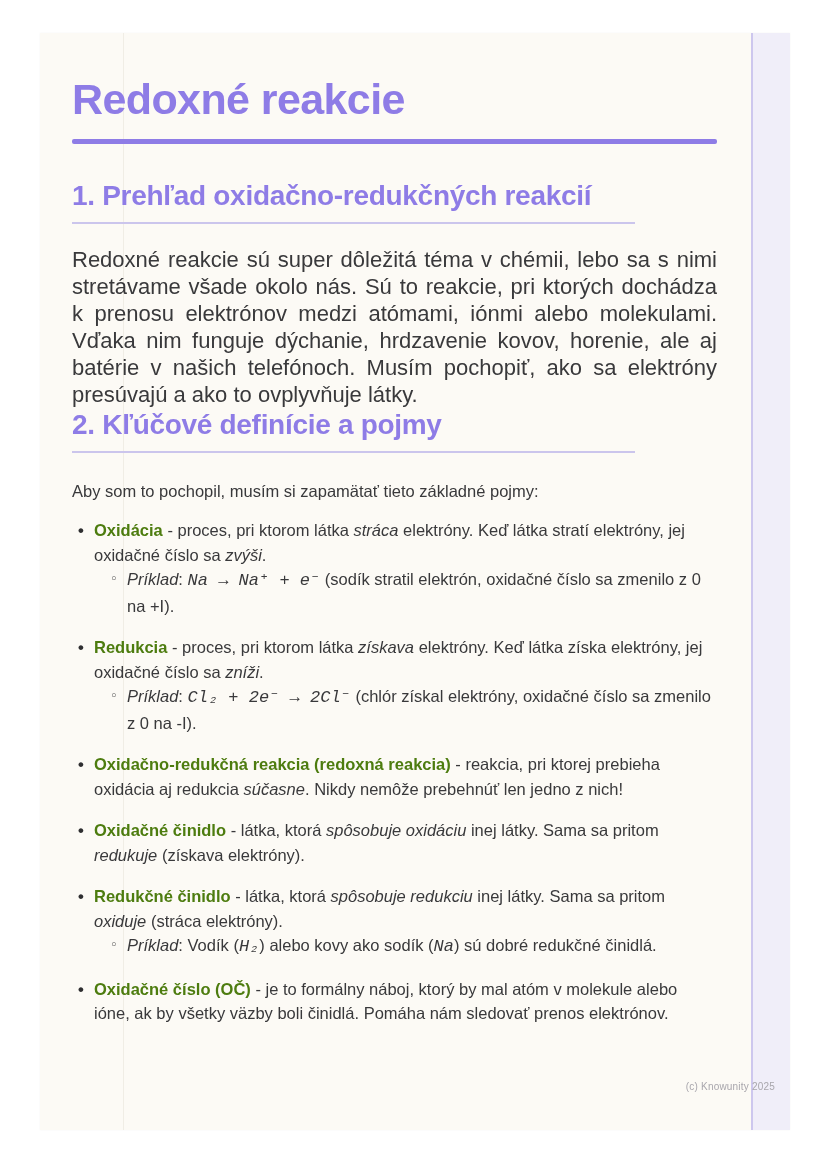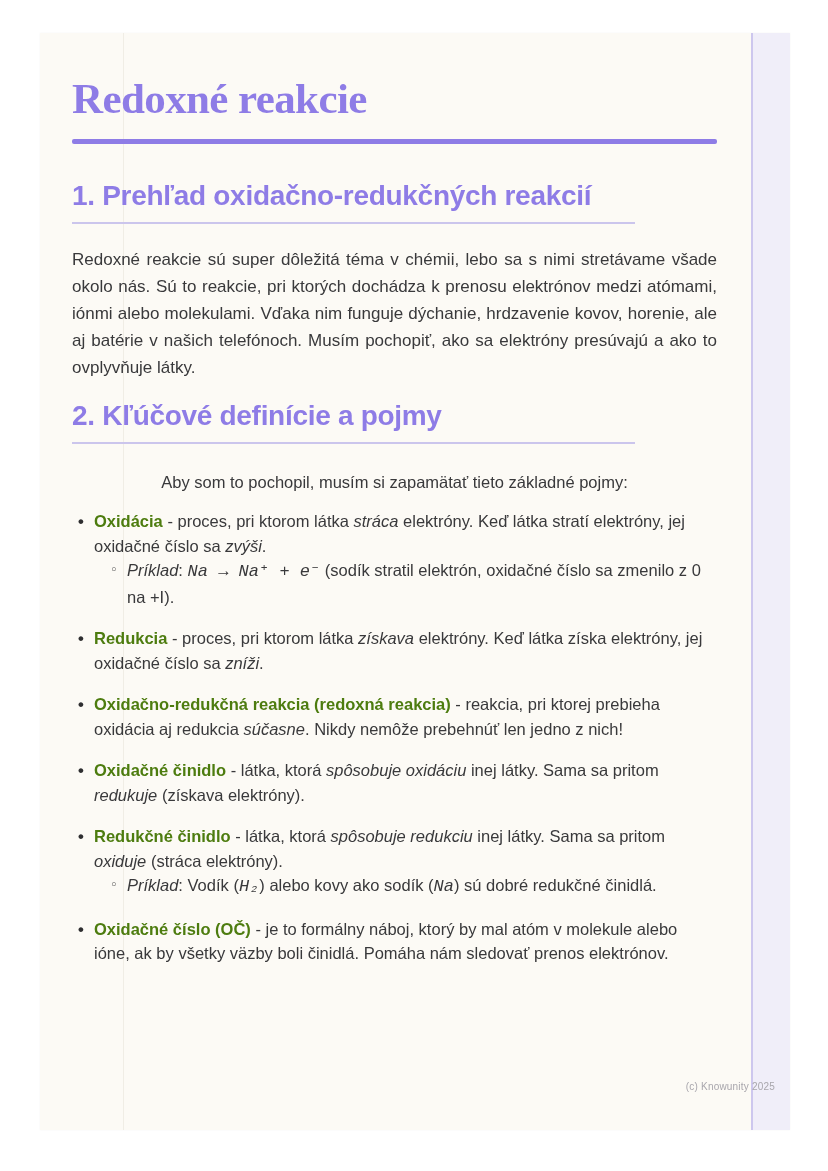--- a/index.html
+++ b/index.html
@@ -26,46 +26,45 @@
   }
   .content{
     position:absolute;left:32px;top:0;width:645px;
     color:#39393b;
   }
   h1{
     margin:42px 0 0 0;
     font-size:43px;line-height:48px;font-weight:700;
     letter-spacing:-0.6px;
     color:var(--accent,#8e7ce6);
-    font-family:Liberation Serif, serif;
   }
   .title-rule{
     margin-top:16px;height:5px;border-radius:2px;
     background:var(--accent,#8e7ce6);
   }
   h2{
     margin:36px 0 0 0;
     font-size:28px;line-height:32px;font-weight:700;
     letter-spacing:-0.3px;
     color:var(--accent,#8e7ce6);
   }
-  h2.second{margin-top:19px;}
+  h2.second{margin-top:1px;}
   .h2-rule{
     margin-top:10px;width:563px;height:2px;
     background:var(--underline,#cbc5ec);
   }
   p.body{
     margin:22px 0 0 0;
-    font-size:17px;line-height:27px;
+    font-size:22px;line-height:27px;
     text-align:justify;
   }
   p.intro{
     margin:26px 0 0 0;
     font-size:16.5px;line-height:25px;
-    text-align:center;
+    text-align:left;
   }
   ul.defs{
     list-style:none;margin:14px 0 0 0;padding:0;
     font-size:16.5px;line-height:24.5px;
   }
   ul.defs>li{
     position:relative;padding-left:22px;margin:0 0 17px 0;
   }
   ul.defs>li::before{
     content:"\2022";
@@ -110,21 +109,23 @@
     </section>
 
     <section>
       <h2 class="second">2. Kľúčové definície a pojmy</h2>
       <div class="h2-rule"></div>
       <p class="intro">Aby som to pochopil, musím si zapamätať tieto základné pojmy:</p>
       <ul class="defs" id="definitions">
           <li><span class="b">Oxidácia</span><span> - proces, pri ktorom látka </span><span class="i">stráca</span><span> elektróny. Keď látka stratí elektróny, jej oxidačné číslo sa </span><span class="i">zvýši</span><span>.</span><ul class="sub">
               <li><span class="i">Príklad</span><span>: </span><span class="m">Na → Na⁺ + e⁻</span><span> (sodík stratil elektrón, oxidačné číslo sa zmenilo z 0 na +I).</span></li>
             </ul></li>
-          <li><span class="b">Redukcia</span><span> - proces, pri ktorom látka </span><span class="i">získava</span><span> elektróny. Keď látka získa elektróny, jej oxidačné číslo sa </span><span class="i">zníži</span><span>.</span></li>
+          <li><span class="b">Redukcia</span><span> - proces, pri ktorom látka </span><span class="i">získava</span><span> elektróny. Keď látka získa elektróny, jej oxidačné číslo sa </span><span class="i">zníži</span><span>.</span><ul class="sub">
+              <li><span class="i">Príklad</span><span>: </span><span class="m">Cl₂ + 2e⁻ → 2Cl⁻</span><span> (chlór získal elektróny, oxidačné číslo sa zmenilo z 0 na -I).</span></li>
+            </ul></li>
           <li><span class="b">Oxidačno-redukčná reakcia (redoxná reakcia)</span><span> - reakcia, pri ktorej prebieha oxidácia aj redukcia </span><span class="i">súčasne</span><span>. Nikdy nemôže prebehnúť len jedno z nich!</span></li>
           <li><span class="b">Oxidačné činidlo</span><span> - látka, ktorá </span><span class="i">spôsobuje oxidáciu</span><span> inej látky. Sama sa pritom </span><span class="i">redukuje</span><span> (získava elektróny).</span></li>
           <li><span class="b">Redukčné činidlo</span><span> - látka, ktorá </span><span class="i">spôsobuje redukciu</span><span> inej látky. Sama sa pritom </span><span class="i">oxiduje</span><span> (stráca elektróny).</span><ul class="sub">
               <li><span class="i">Príklad</span><span>: Vodík (</span><span class="m">H₂</span><span>) alebo kovy ako sodík (</span><span class="m">Na</span><span>) sú dobré redukčné činidlá.</span></li>
             </ul></li>
           <li><span class="b">Oxidačné číslo (OČ)</span><span> - je to formálny náboj, ktorý by mal atóm v molekule alebo ióne, ak by všetky väzby boli činidlá. Pomáha nám sledovať prenos elektrónov.</span></li>
         </ul>
     </section>
   </div>
 

